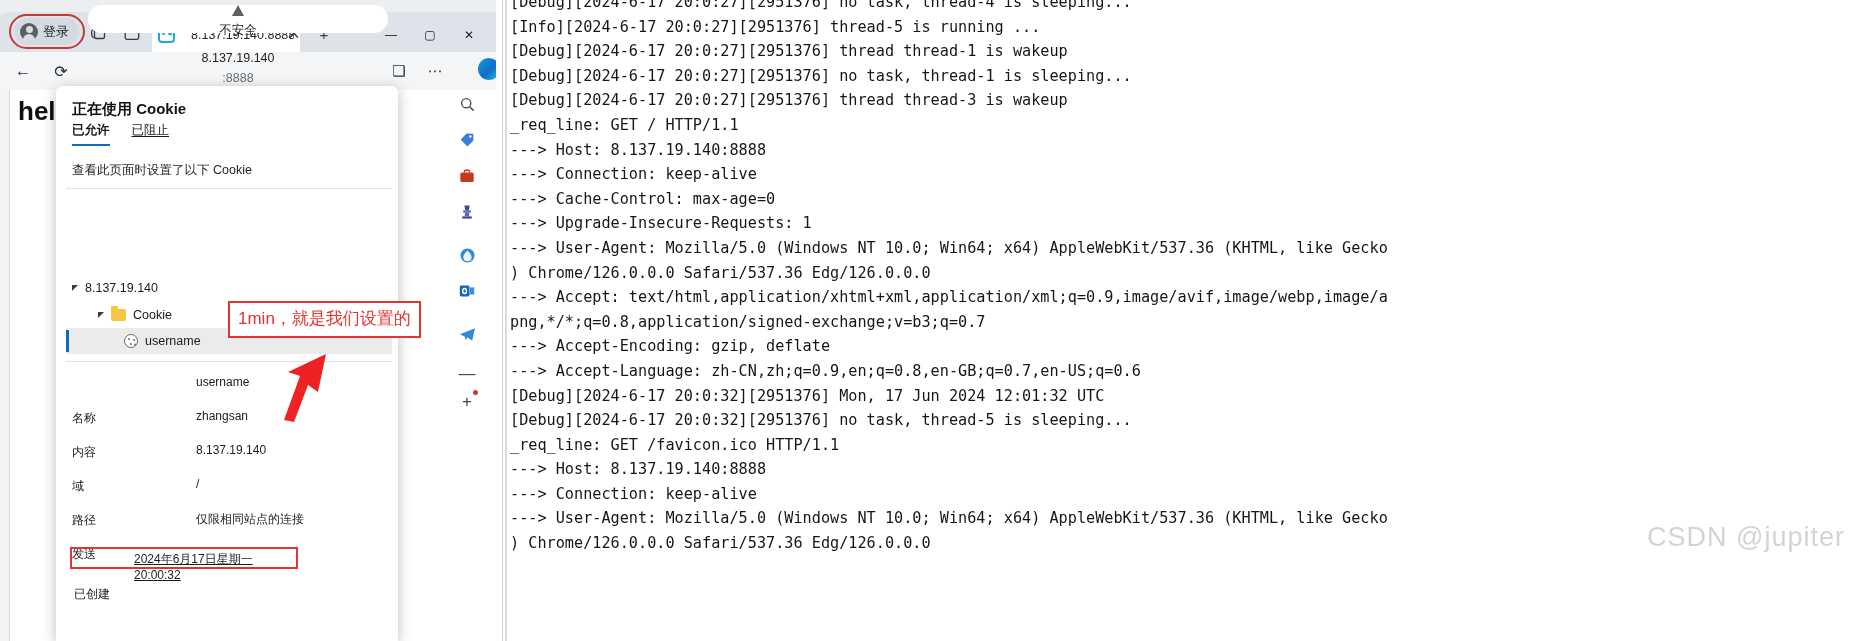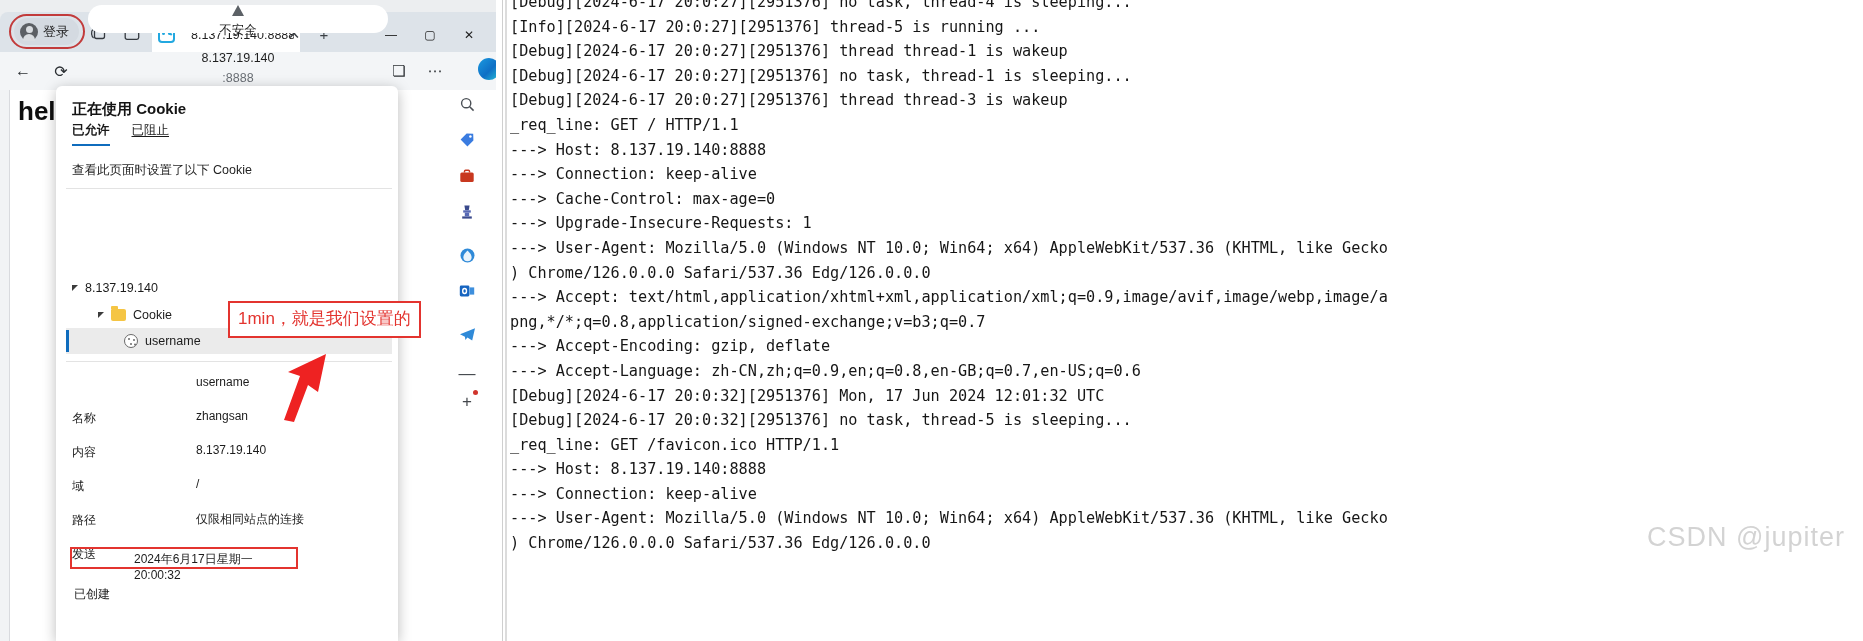--- a/index.html
+++ b/index.html
@@ -229,21 +229,21 @@
   .det-row {
     position: absolute; left: 0; width: 342px; height: 27px;
     font-size: 12px; color: #1c1c1c;
   }
   .det-label { position: absolute; left: 16px; top: 5px; margin-top: 35px; }
   .det-value { position: absolute; left: 140px; top: 5px; }
   .det-row.boxed {
     border: 2px solid #e3342f; left: 14px; width: 228px; height: 22px;
   }
   .det-row.boxed .det-label { left: 2px; top: 2px; }
-  .det-row.boxed .det-value { left: 62px; top: 2px; }
+  .det-row.boxed .det-value { left: 62px; top: 2px; text-decoration: underline; }
 
   
   #annot-note {
     position: absolute; left: 228px; top: 301px;
     padding: 4px 8px 6px 8px;
     border: 2px solid #e3342f; background: #ffffff;
     color: #e3342f; font-size: 17px; white-space: nowrap;
     font-family: "Liberation Sans", sans-serif;
     z-index: 20;
   }

